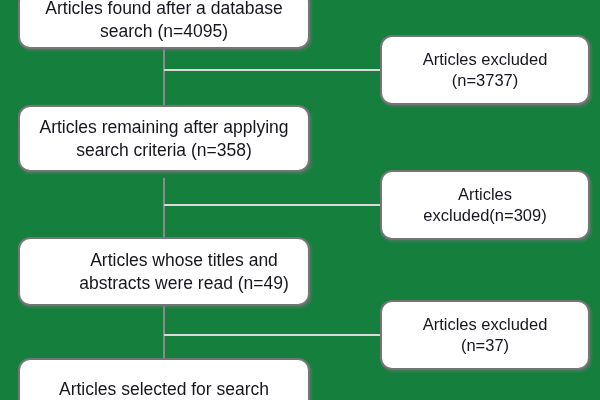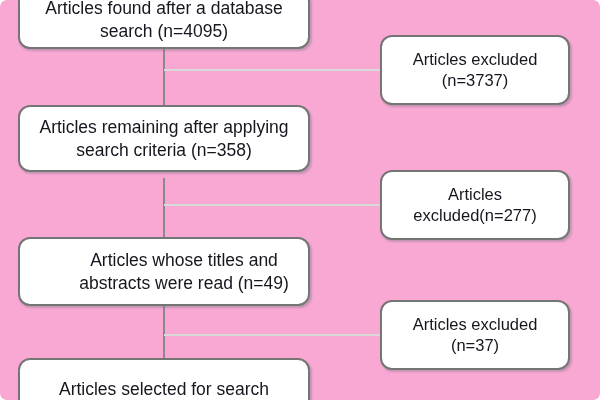--- a/index.html
+++ b/index.html
@@ -8,22 +8,21 @@
     background: #ffffff;
   }
   body {
     font-family: "Liberation Sans", sans-serif;
   }
   #flowchart-canvas {
     position: relative;
     width: 600px;
     height: 400px;
     overflow: hidden;
-    background: #f9a8d4;
-    border-radius: 7px;
+    background: #15803d;
   }
   .connector-layer {
     position: absolute;
     left: 0;
     top: 0;
     width: 600px;
     height: 400px;
     pointer-events: none;
   }
   .node {
@@ -56,21 +55,21 @@
     font-size: 17.5px;
   }
   #node-found      { top: -10px; height: 59px; }
   #node-remaining  { top: 105px; height: 67px; }
   #node-read       { top: 237px; height: 69px; padding-left: 40px; }
   #node-selected   { top: 358px; height: 62px; }
 
   
   .node.side {
     left: 380px;
-    width: 190px;
+    width: 210px;
   }
   .node.side .node-label {
     font-size: 16.5px;
   }
   #node-excluded-1 { top: 35px;  height: 70px; }
   #node-excluded-2 { top: 170px; height: 70px; }
   #node-excluded-3 { top: 300px; height: 70px; }
 </style>
 </head>
 <body>
@@ -98,21 +97,21 @@
 (n=3737)</span>
   </div>
 
   <div class="node main" id="node-remaining">
     <span class="node-label">Articles remaining after applying
 search criteria (n=358)</span>
   </div>
 
   <div class="node side" id="node-excluded-2">
     <span class="node-label">Articles
-excluded(n=277)</span>
+excluded(n=309)</span>
   </div>
 
   <div class="node main" id="node-read">
     <span class="node-label">Articles whose titles and
 abstracts were read (n=49)</span>
   </div>
 
   <div class="node side" id="node-excluded-3">
     <span class="node-label">Articles excluded
 (n=37)</span>

